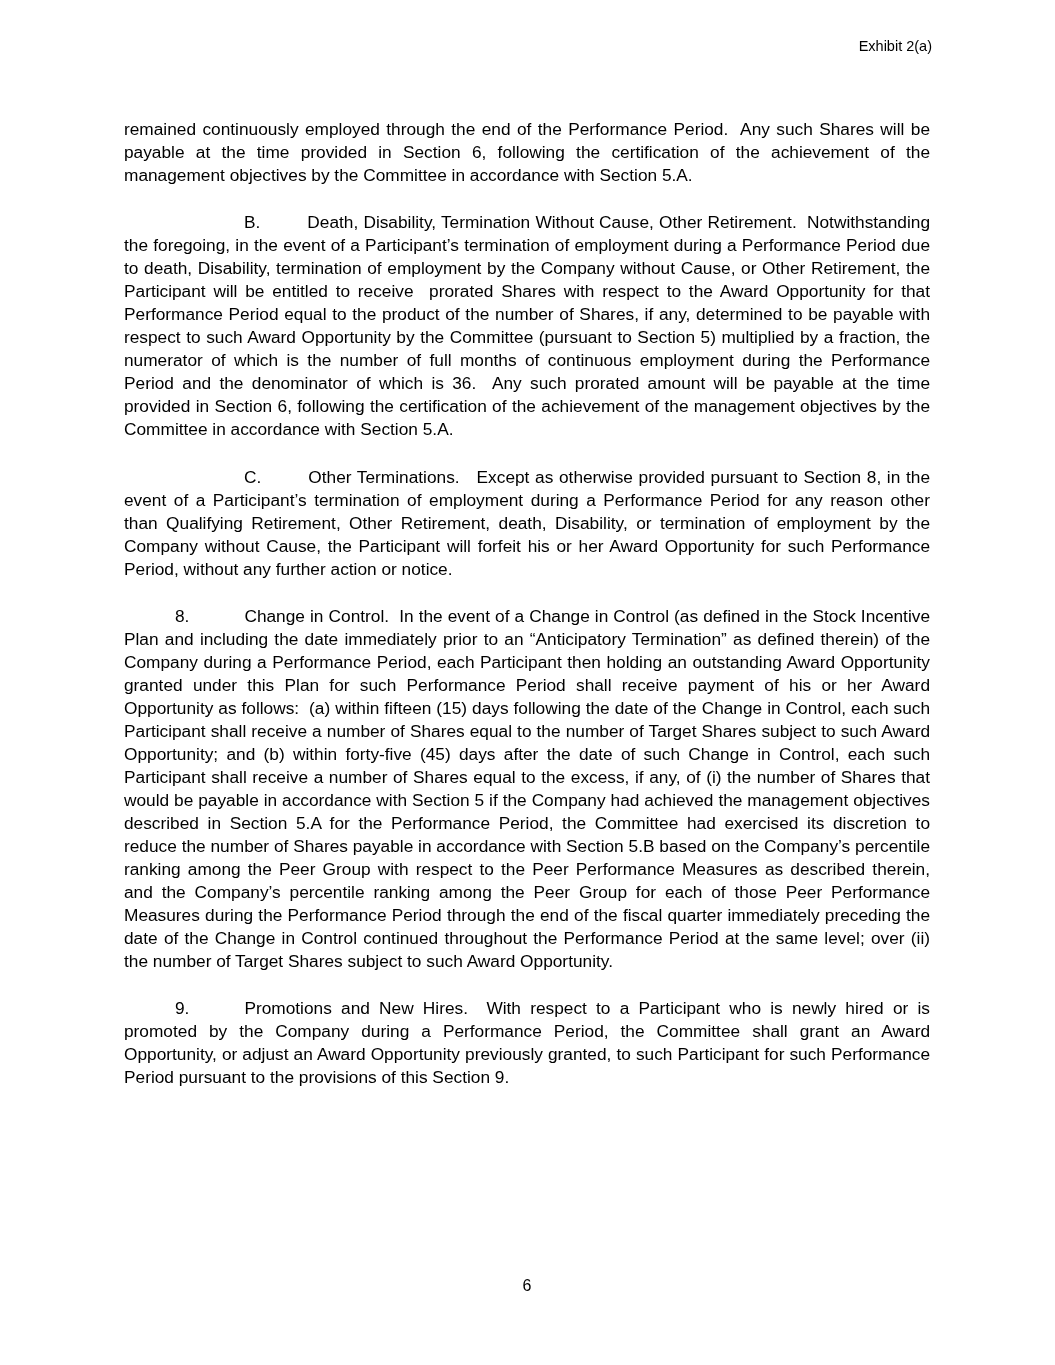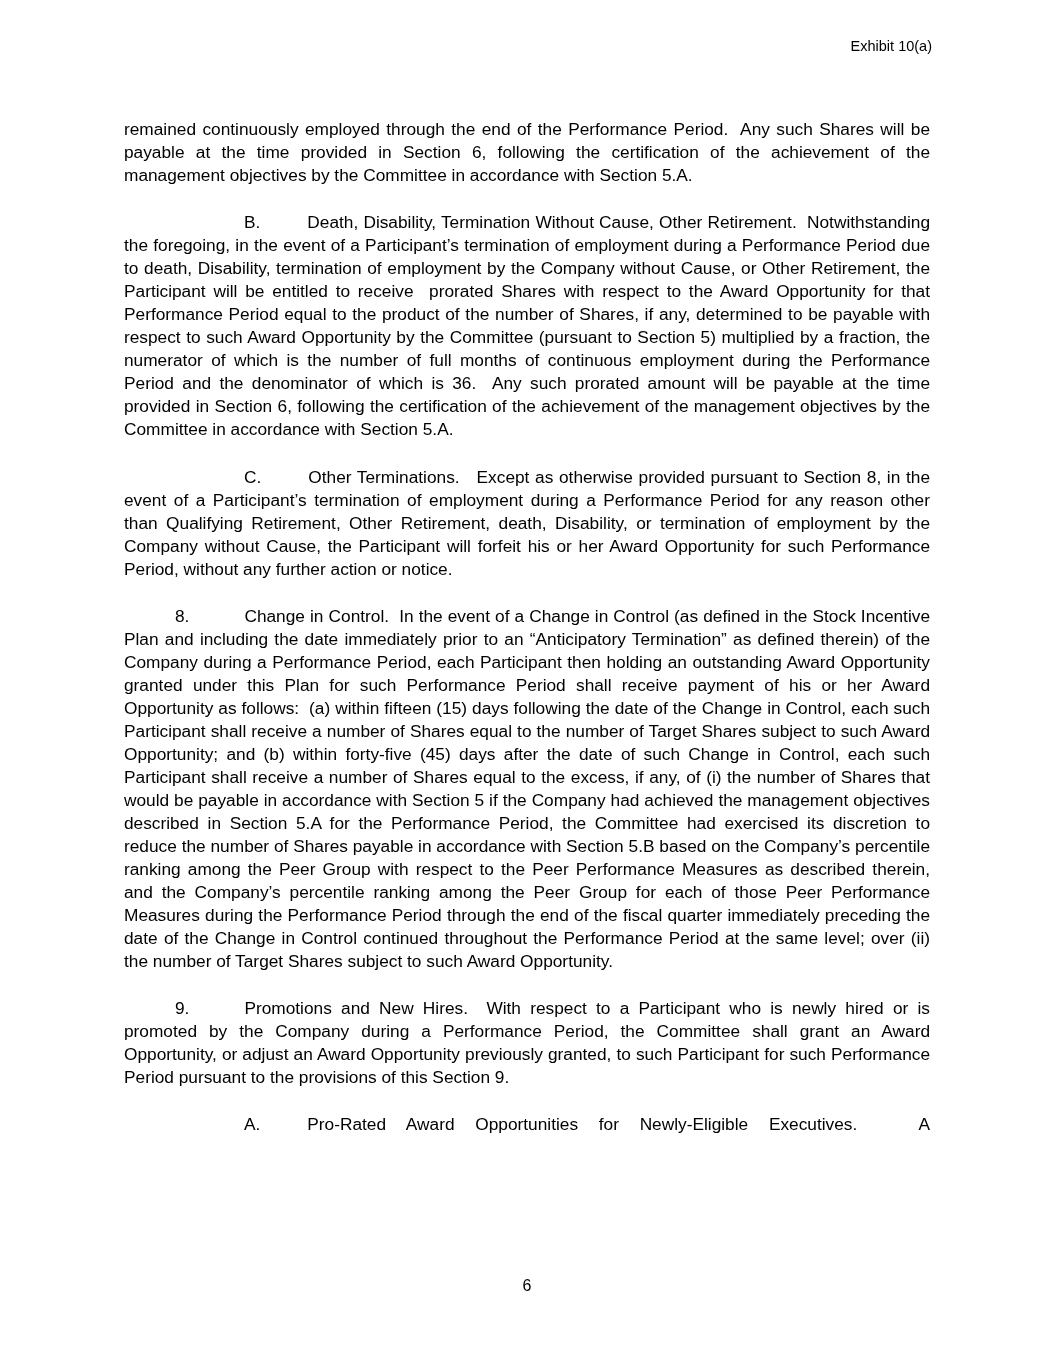--- a/index.html
+++ b/index.html
@@ -61,34 +61,33 @@
     font-size: 16px;
     line-height: 20px;
   }
 </style>
 </head>
 <body>
 
 <div class="page">
 
   <div class="doc-header">
-    <span>Exhibit 10(a)</span>
+    <span>Exhibit 2(a)</span>
   </div>
 
   <div class="doc-body">
 
     <p class="para cont"><span>remained continuously employed through the end of the Performance Period.&nbsp; Any such Shares will be payable at the time provided in Section 6, following the certification of the achievement of the management objectives by the Committee in accordance with Section 5.A.</span></p>
 
     <p class="para letter"><span class="plabel">B.</span><span class="tab tab-letter"></span><span>Death, Disability, Termination Without Cause, Other Retirement.&nbsp; Notwithstanding the foregoing, in the event of a Participant’s termination of employment during a Performance Period due to death, Disability, termination of employment by the Company without Cause, or Other Retirement, the Participant will be entitled to receive&nbsp; prorated Shares with respect to the Award Opportunity for that Performance Period equal to the product of the number of Shares, if any, determined to be payable with respect to such Award Opportunity by the Committee (pursuant to Section 5) multiplied by a fraction, the numerator of which is the number of full months of continuous employment during the Performance Period and the denominator of which is 36.&nbsp; Any such prorated amount will be payable at the time provided in Section 6, following the certification of the achievement of the management objectives by the Committee in accordance with Section 5.A.</span></p>
 
     <p class="para letter"><span class="plabel">C.</span><span class="tab tab-letter"></span><span>Other Terminations.&nbsp;&nbsp; Except as otherwise provided pursuant to Section 8, in the event of a Participant’s termination of employment during a Performance Period for any reason other than Qualifying Retirement, Other Retirement, death, Disability, or termination of employment by the Company without Cause, the Participant will forfeit his or her Award Opportunity for such Performance Period, without any further action or notice.</span></p>
 
     <p class="para num"><span class="plabel">8.</span><span class="tab tab-num"></span><span>Change in Control.&nbsp; In the event of a Change in Control (as defined in the Stock Incentive Plan and including the date immediately prior to an “Anticipatory Termination” as defined therein) of the Company during a Performance Period, each Participant then holding an outstanding Award Opportunity granted under this Plan for such Performance Period shall receive payment of his or her Award Opportunity as follows:&nbsp; (a) within fifteen (15) days following the date of the Change in Control, each such Participant shall receive a number of Shares equal to the number of Target Shares subject to such Award Opportunity; and (b) within forty-five (45) days after the date of such Change in Control, each such Participant shall receive a number of Shares equal to the excess, if any, of (i) the number of Shares that would be payable in accordance with Section 5 if the Company had achieved the management objectives described in Section 5.A for the Performance Period, the Committee had exercised its discretion to reduce the number of Shares payable in accordance with Section 5.B based on the Company’s percentile ranking among the Peer Group with respect to the Peer Performance Measures as described therein, and the Company’s percentile ranking among the Peer Group for each of those Peer Performance Measures during the Performance Period through the end of the fiscal quarter immediately preceding the date of the Change in Control continued throughout the Performance Period at the same level; over (ii) the number of Target Shares subject to such Award Opportunity.</span></p>
 
     <p class="para num"><span class="plabel">9.</span><span class="tab tab-num"></span><span>Promotions and New Hires.&nbsp; With respect to a Participant who is newly hired or is promoted by the Company during a Performance Period, the Committee shall grant an Award Opportunity, or adjust an Award Opportunity previously granted, to such Participant for such Performance Period pursuant to the provisions of this Section 9.</span></p>
 
-    <p class="para letter force-justify"><span class="plabel">A.</span><span class="tab tab-letter"></span><span>Pro-Rated Award Opportunities for Newly-Eligible Executives.&nbsp;&nbsp; A</span></p>
 
   </div>
 
   <div class="doc-footer">6</div>
 
 </div>
 
 </body></html>

